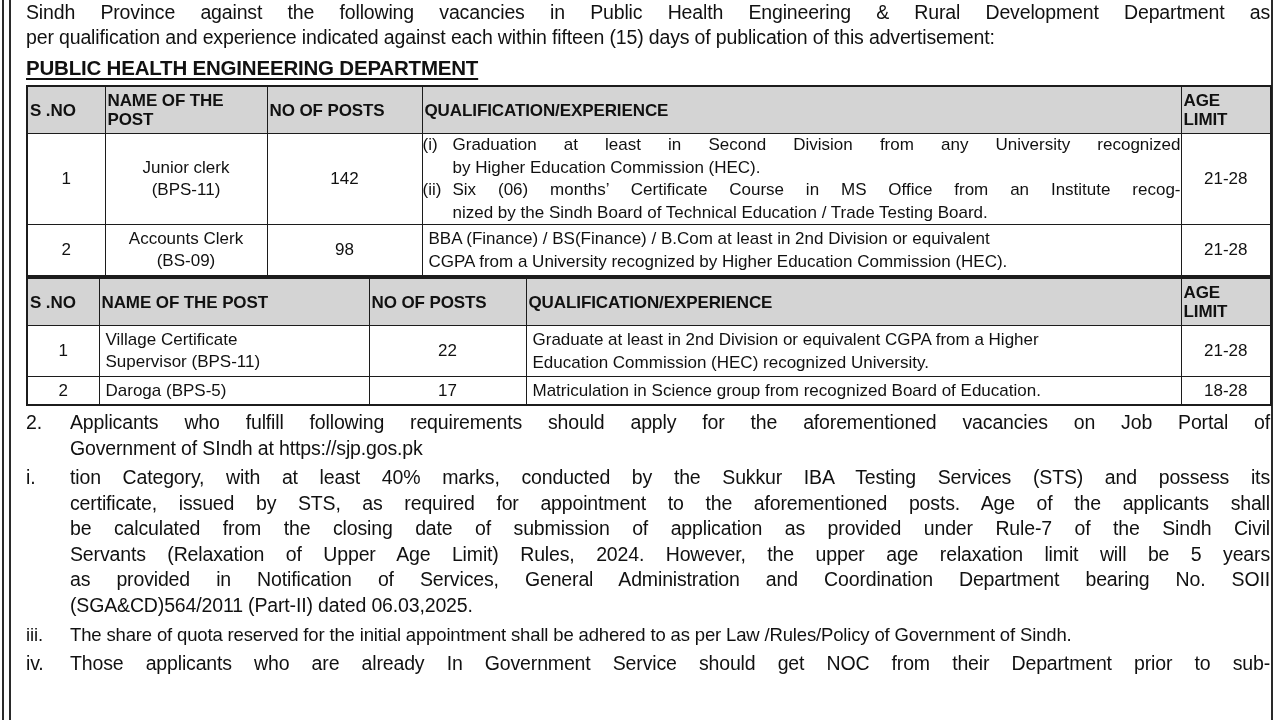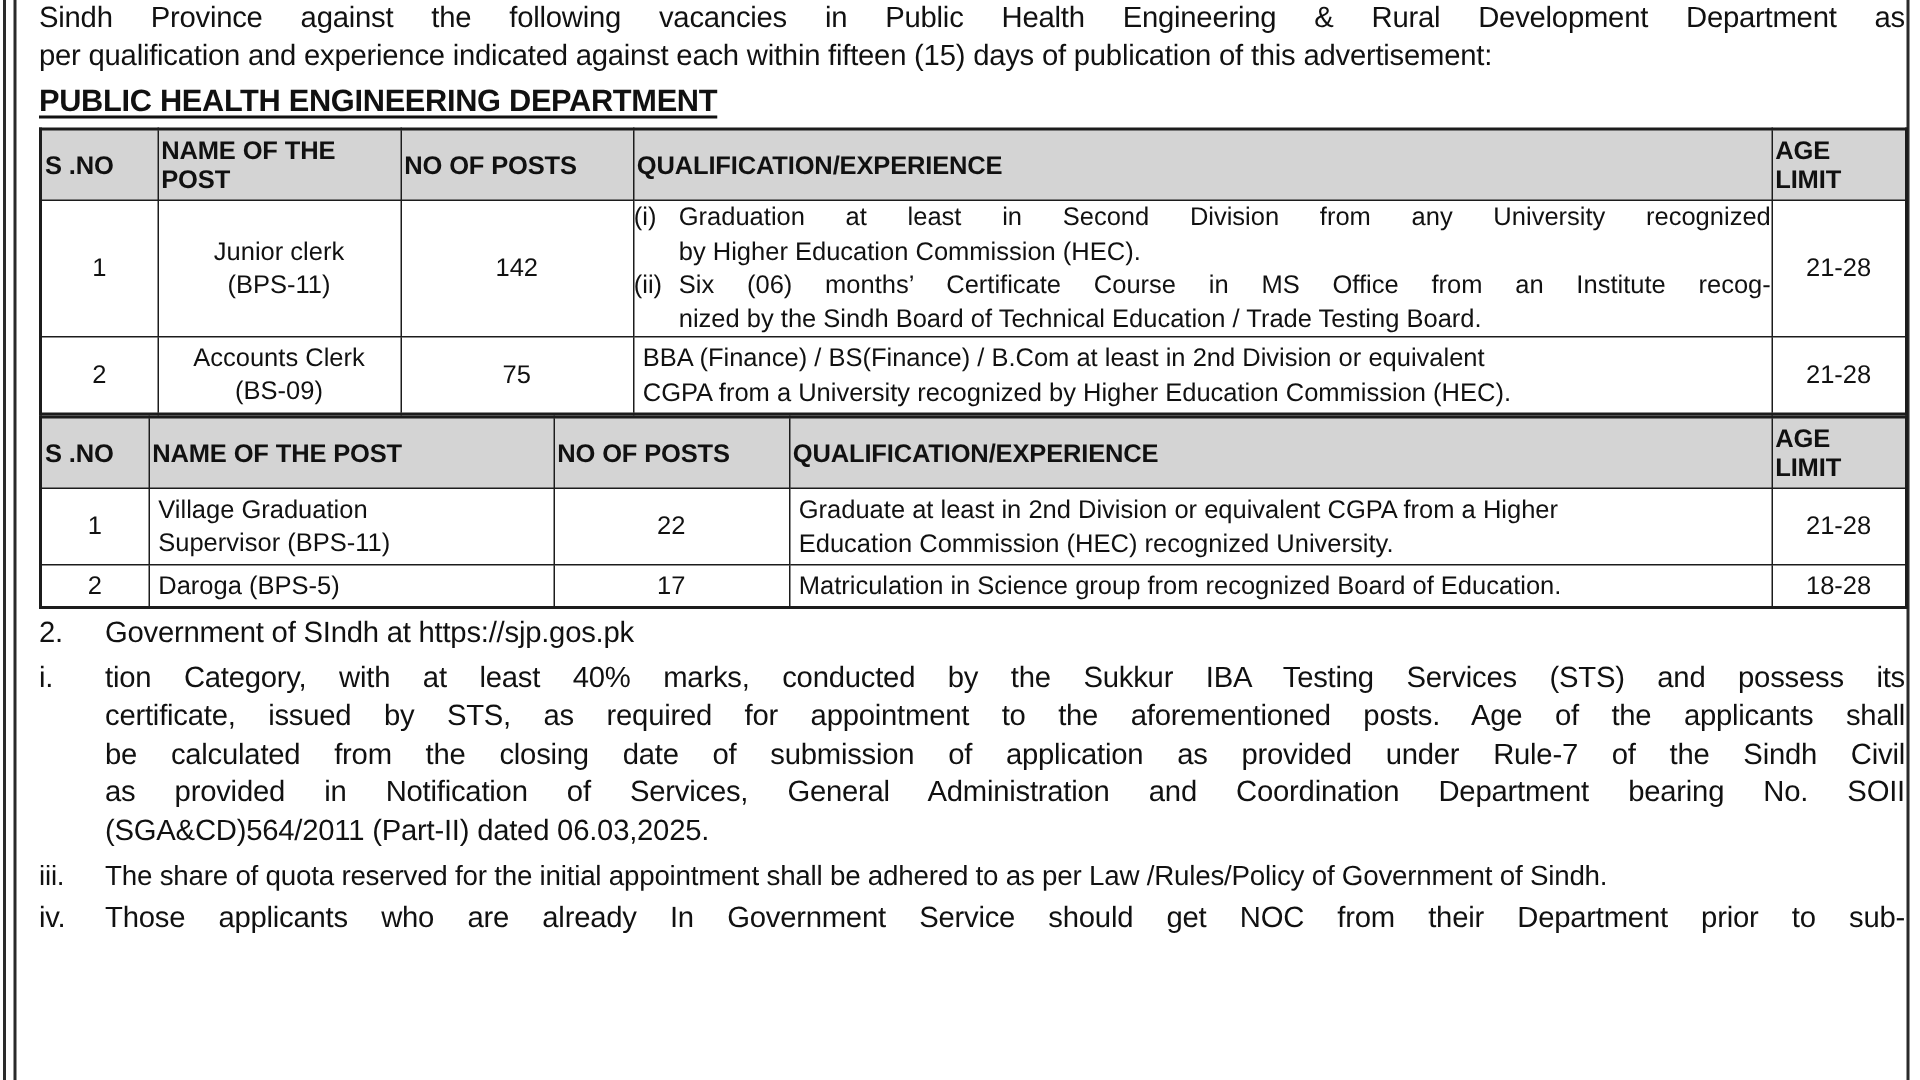--- a/index.html
+++ b/index.html
@@ -245,21 +245,21 @@
             </span>
           </td>
           <td class="c agelimit">21-28</td>
         </tr>
         <tr>
           <td class="c num">2</td>
           <td class="postname">
             <span>Accounts Clerk</span><br>
             <span>(BS-09)</span>
           </td>
-          <td class="c num">75</td>
+          <td class="c num">98</td>
           <td class="qual tight">
             <span class="plain">
               <span>BBA (Finance) / BS(Finance) / B.Com at least in 2nd Division or equivalent</span><br>
               <span>CGPA from a University recognized by Higher Education Commission (HEC).</span>
             </span>
           </td>
           <td class="c agelimit">21-28</td>
         </tr>
       </tbody>
     </table>
@@ -282,21 +282,21 @@
           <th>
             <span>AGE</span><br>
             <span>LIMIT</span>
           </th>
         </tr>
       </thead>
       <tbody>
         <tr>
           <td class="c num">1</td>
           <td class="postname lft">
-            <span>Village Graduation</span><br>
+            <span>Village Certificate</span><br>
             <span>Supervisor (BPS-11)</span>
           </td>
           <td class="c num">22</td>
           <td class="qual tight">
             <span class="plain">
               <span>Graduate at least in 2nd Division or equivalent CGPA from a Higher</span><br>
               <span>Education   Commission (HEC) recognized University.</span>
             </span>
           </td>
           <td class="c agelimit">21-28</td>
@@ -309,30 +309,32 @@
           <td class="c agelimit">18-28</td>
         </tr>
       </tbody>
     </table>
 
     <div class="notes">
 
       <div class="note">
         <span class="marker">2.</span>
         <span class="body">
+          <span class="ln stretch">Applicants who fulfill following requirements should apply for the aforementioned vacancies on Job Portal of</span>
           <span class="ln">Government of SIndh at  https://sjp.gos.pk</span>
         </span>
       </div>
 
       <div class="note">
         <span class="marker rom">i.</span>
         <span class="body">
           <span class="ln stretch">tion Category, with at least 40% marks, conducted by the Sukkur IBA Testing Services (STS) and possess its</span>
           <span class="ln stretch">certificate, issued by STS, as required for appointment to the aforementioned posts. Age of the applicants shall</span>
           <span class="ln stretch">be calculated from the closing date of submission of application as provided under Rule-7 of the Sindh Civil</span>
+          <span class="ln stretch">Servants (Relaxation of Upper Age Limit) Rules, 2024. However, the upper age relaxation limit will be 5 years</span>
           <span class="ln stretch">as provided in Notification of Services, General Administration and Coordination Department bearing No. SOII</span>
           <span class="ln">(SGA&amp;CD)564/2011 (Part-II) dated 06.03,2025.</span>
         </span>
       </div>
 
       <div class="note small">
         <span class="marker rom">iii.</span>
         <span class="body">
           <span class="ln">The share of quota reserved for the initial appointment shall be adhered to as per Law /Rules/Policy of Government of Sindh.</span>
         </span>

